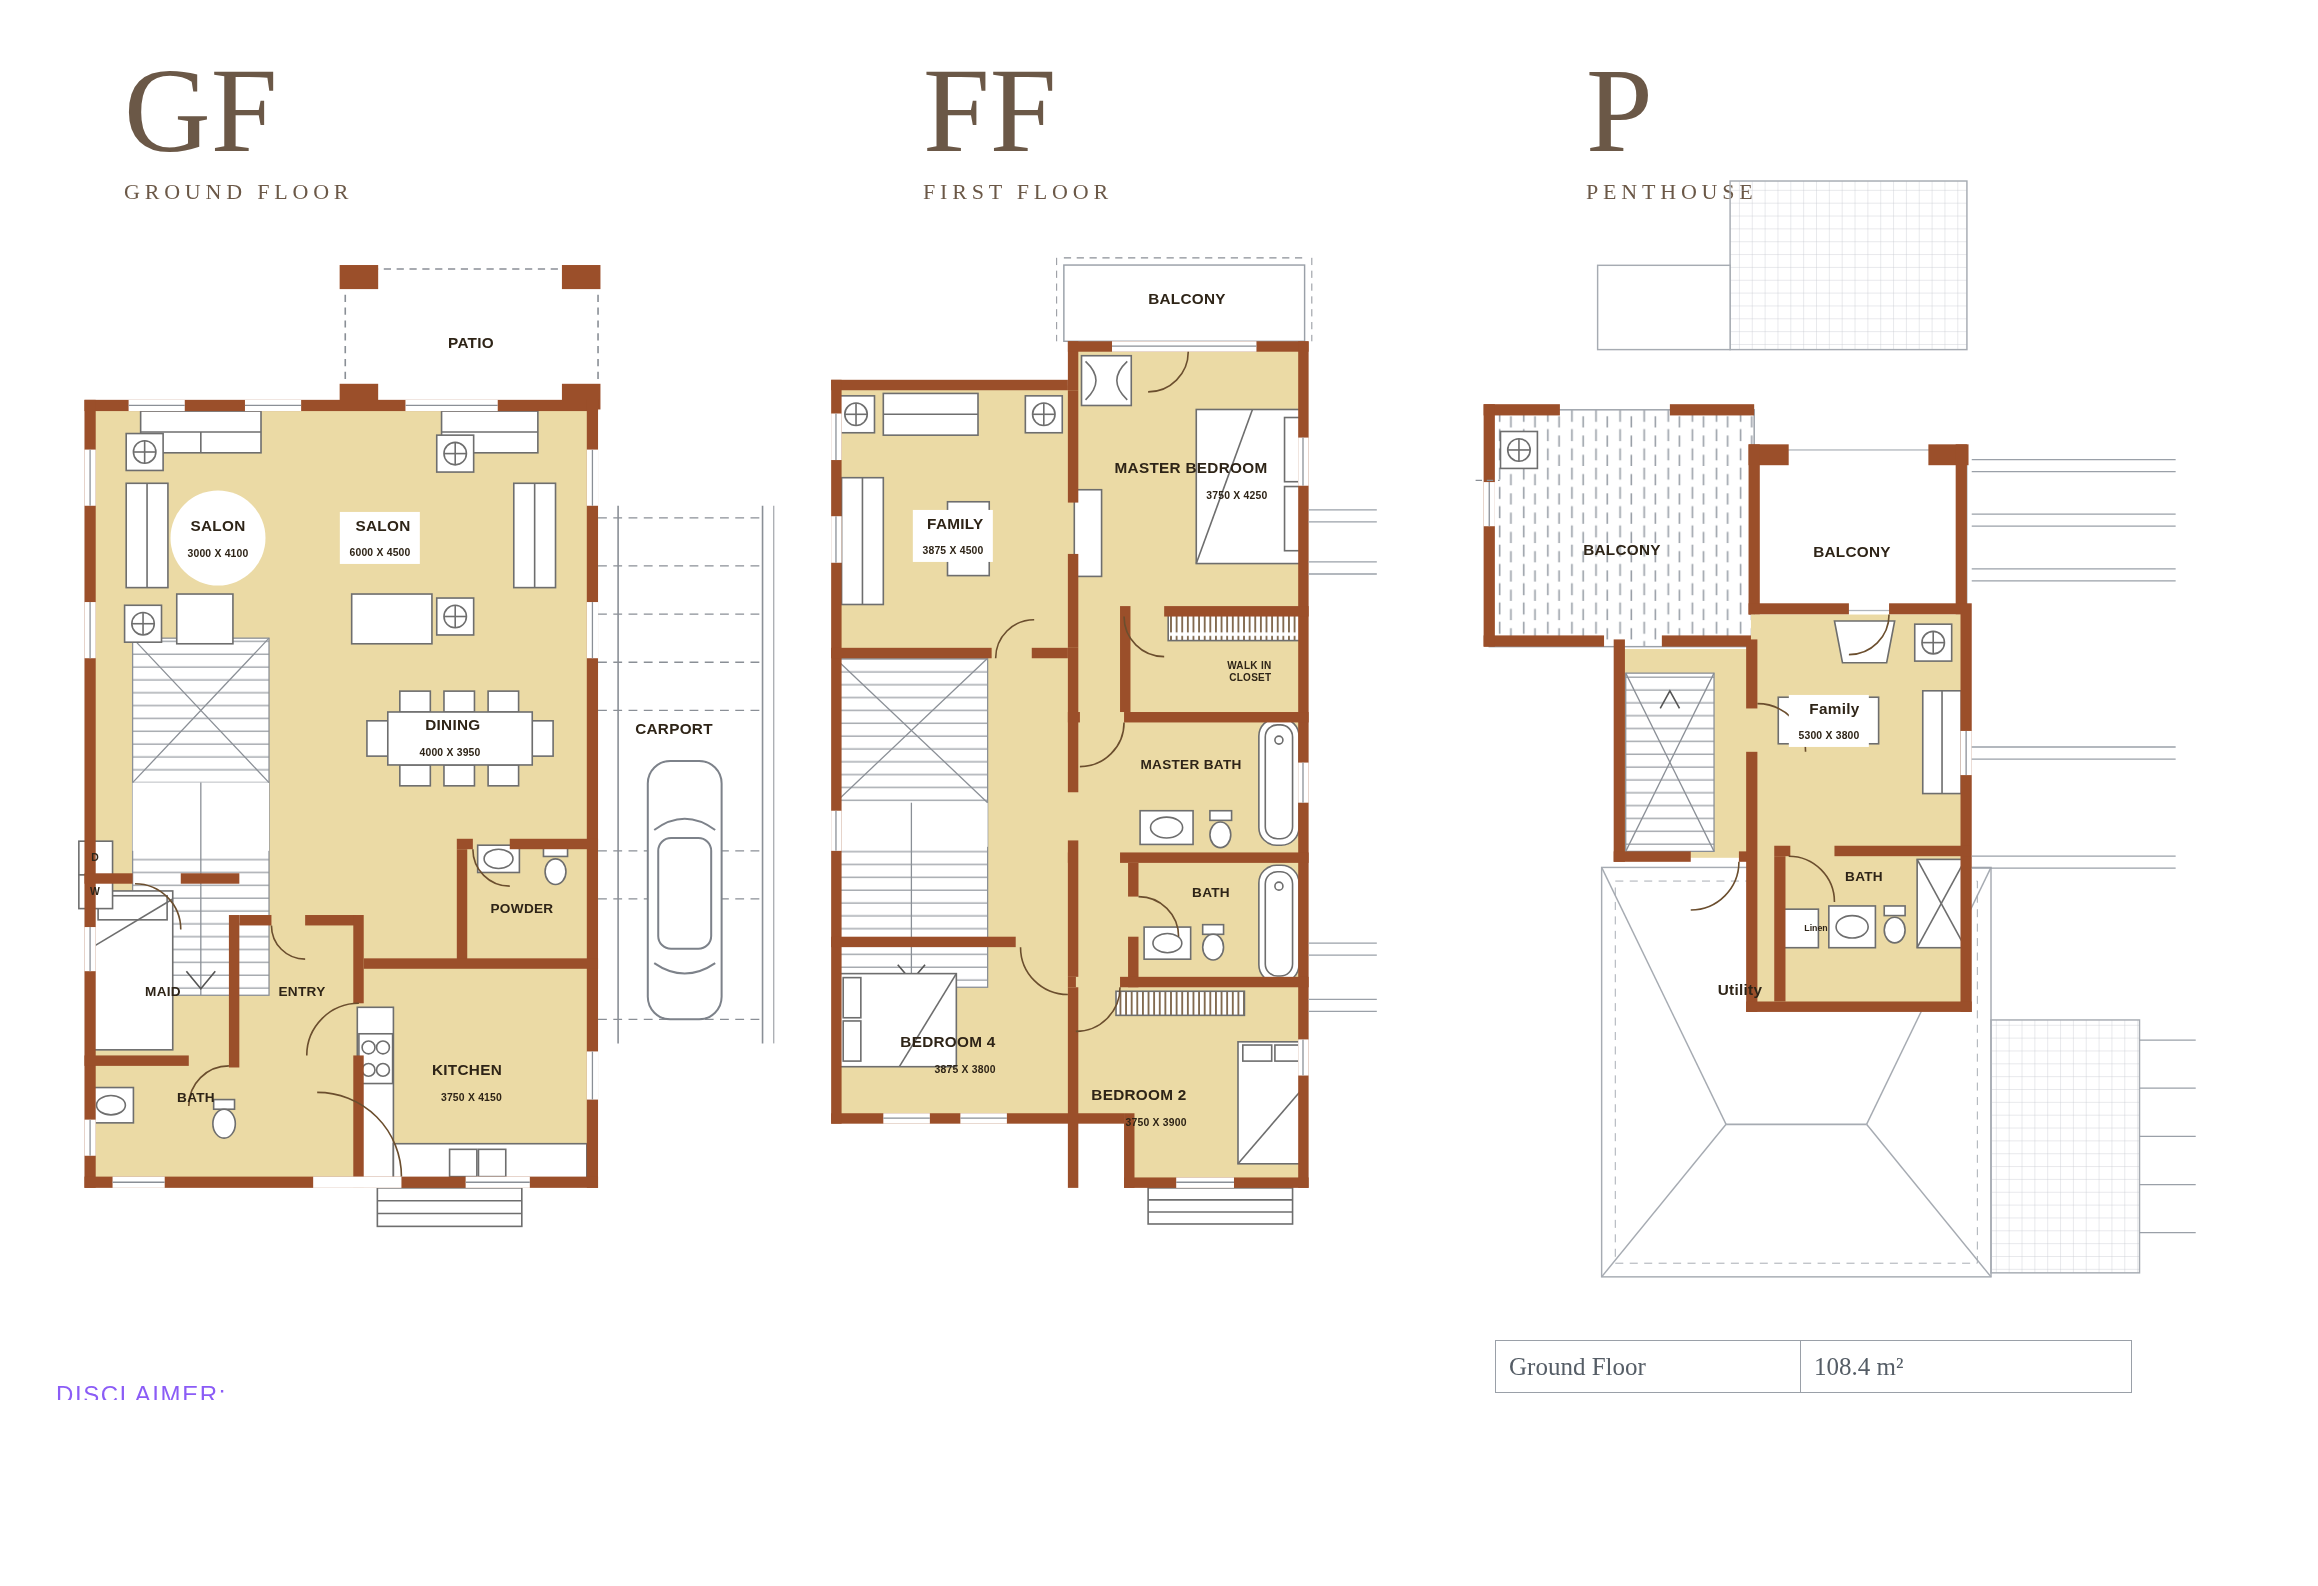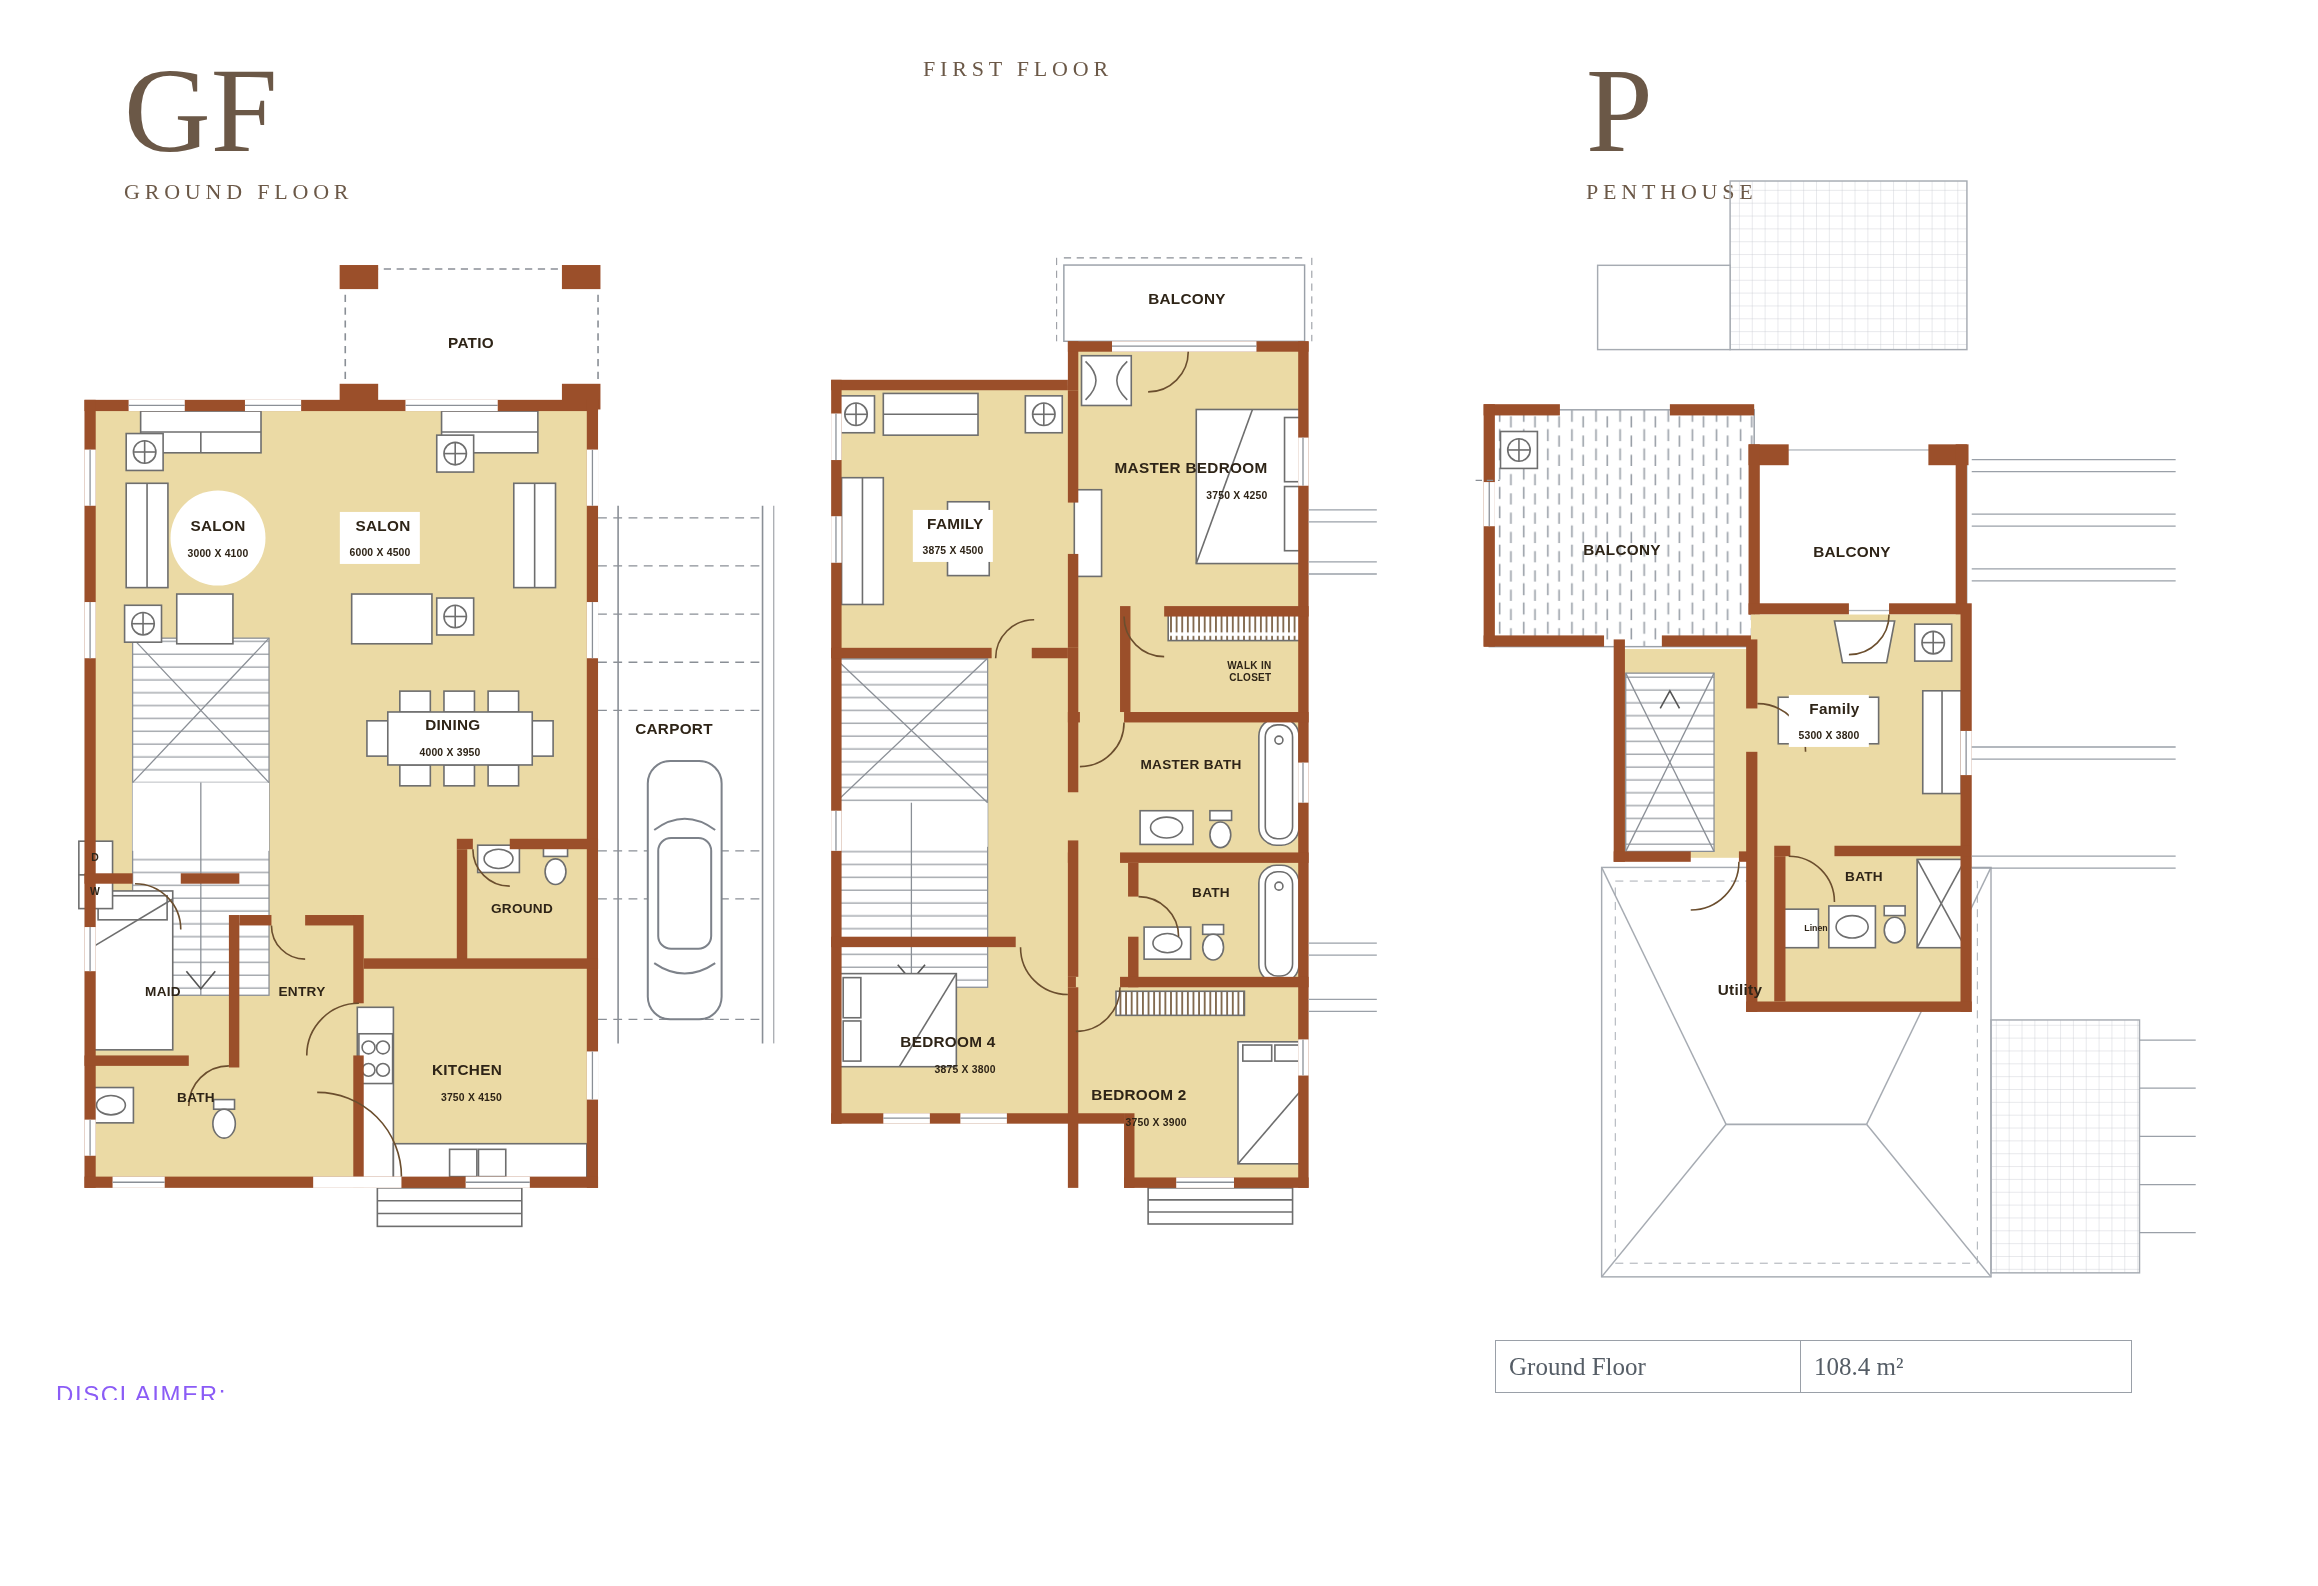--- a/index.html
+++ b/index.html
@@ -60,20 +60,21 @@
       <path d="M8 252 Q46 278 84 252" fill="none"></path>
     </g>
   </defs>
 </svg>
 
 <div class="hdr" style="left:124px;top:50px">
   <div class="abbr">GF</div>
   <div class="cap">GROUND FLOOR</div>
 </div>
 <div class="hdr" style="left:923px;top:50px">
+  <div class="abbr">FF</div>
   <div class="cap">FIRST FLOOR</div>
 </div>
 <div class="hdr" style="left:1586px;top:50px">
   <div class="abbr">P</div>
   <div class="cap">PENTHOUSE</div>
 </div>
 
 <div class="plan" style="left:64px;top:257px;width:715px;height:979px">
   <svg width="715" height="979" viewBox="0 0 890 1220">
 
@@ -247,21 +248,21 @@
   </div>
   <div class="rlabel chip" style="left:316px;top:281px">
     <span>SALON</span>
     <span class="dim">6000 X 4500</span>
   </div>
   <div class="rlabel" style="left:386px;top:480px">
     <span>DINING</span>
     <span class="dim">4000 X 3950</span>
   </div>
   <div class="rlabel" style="left:610px;top:472px">CARPORT</div>
-  <div class="rlabel mid" style="left:458px;top:652px">GROUND</div>
+  <div class="rlabel mid" style="left:458px;top:652px">POWDER</div>
   <div class="rlabel mid" style="left:99px;top:735px">MAID</div>
   <div class="rlabel mid" style="left:238px;top:735px">ENTRY</div>
   <div class="rlabel mid" style="left:132px;top:841px">BATH</div>
   <div class="rlabel" style="left:403px;top:825px">
     <span>KITCHEN</span>
     <span class="dim">3750 X 4150</span>
   </div>
   <div class="rlabel app" style="left:31px;top:601px">D</div>
   <div class="rlabel app" style="left:31px;top:635px">W</div>
 </div>

